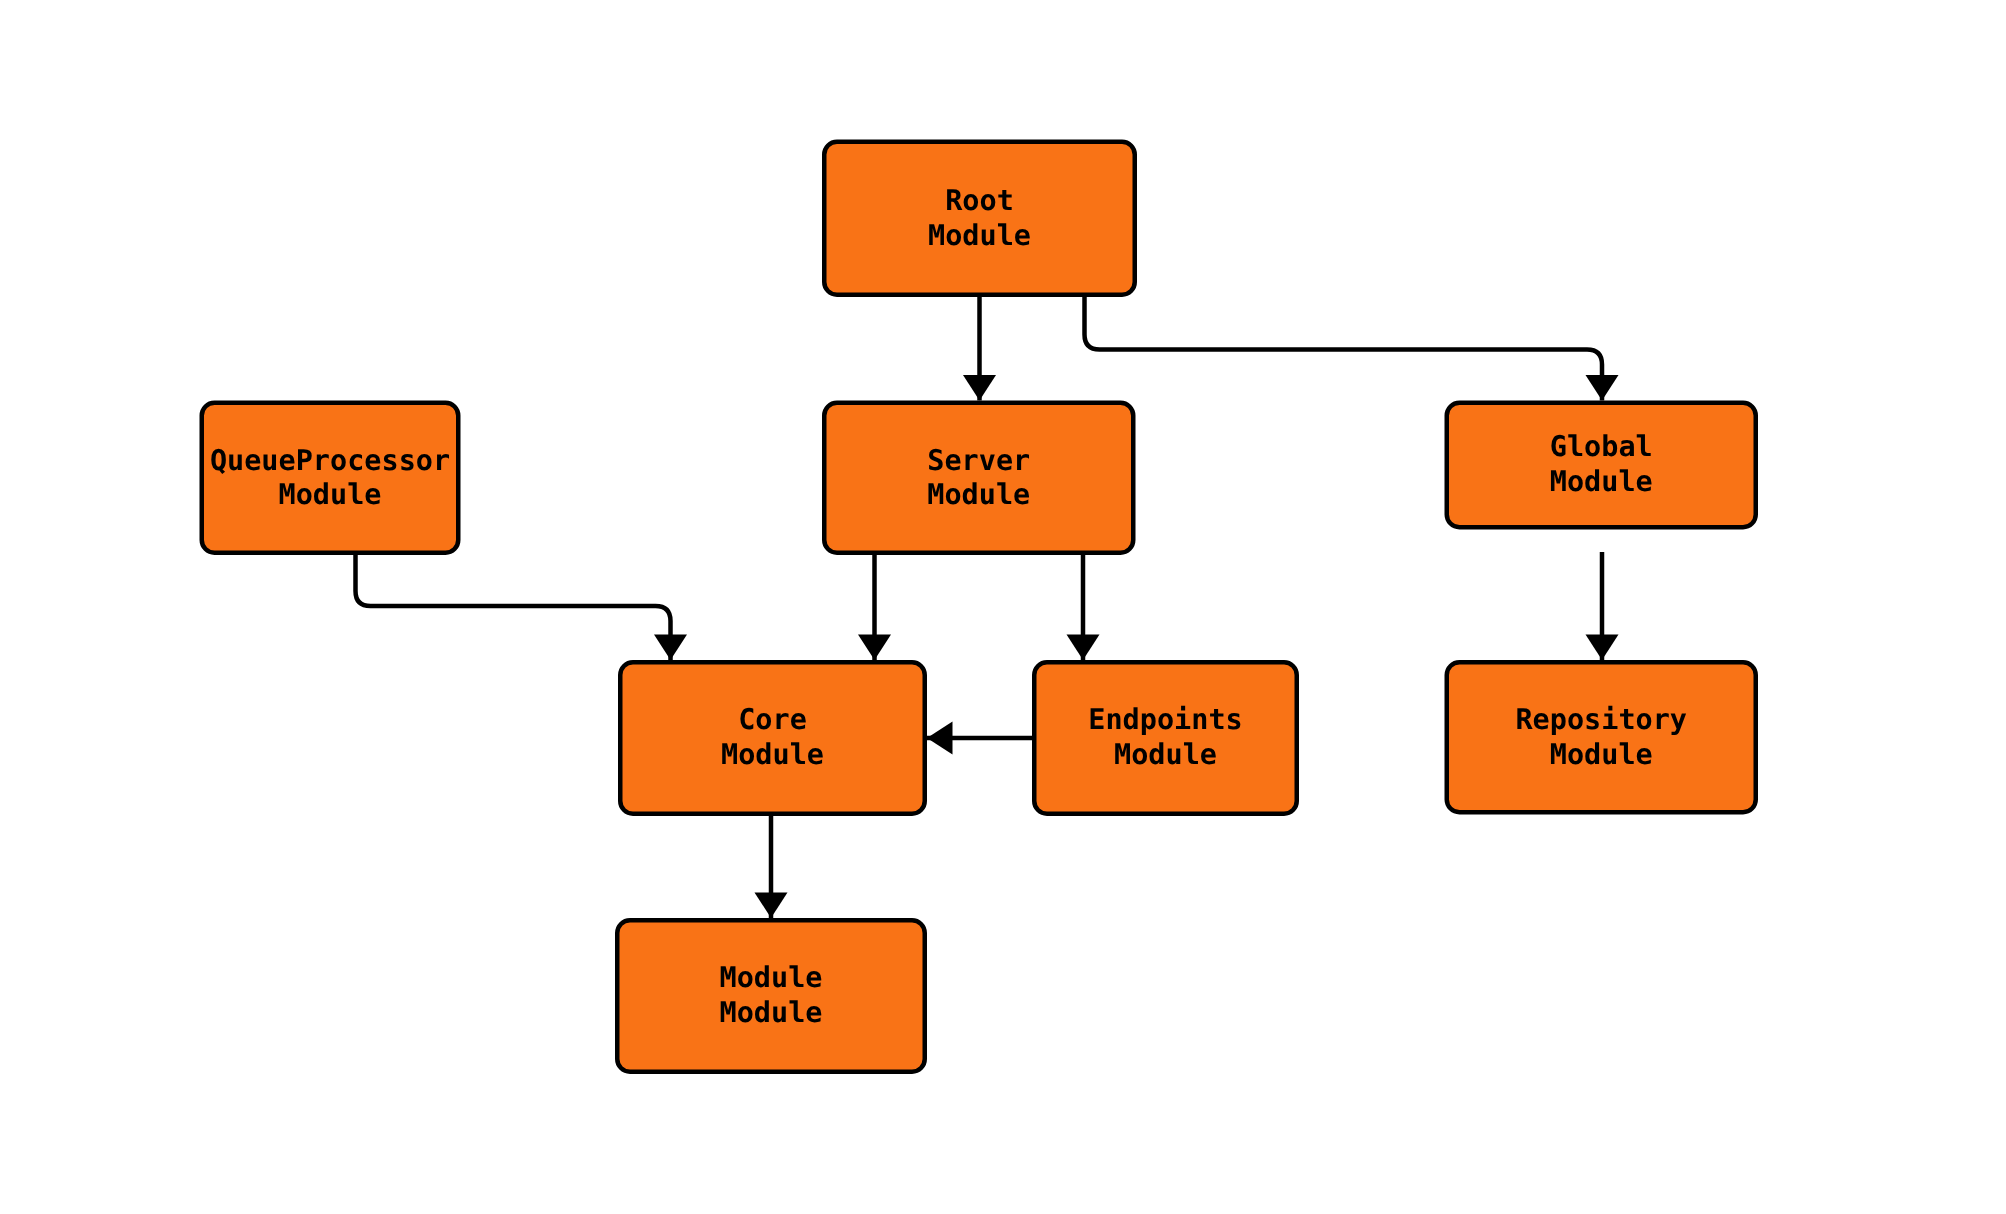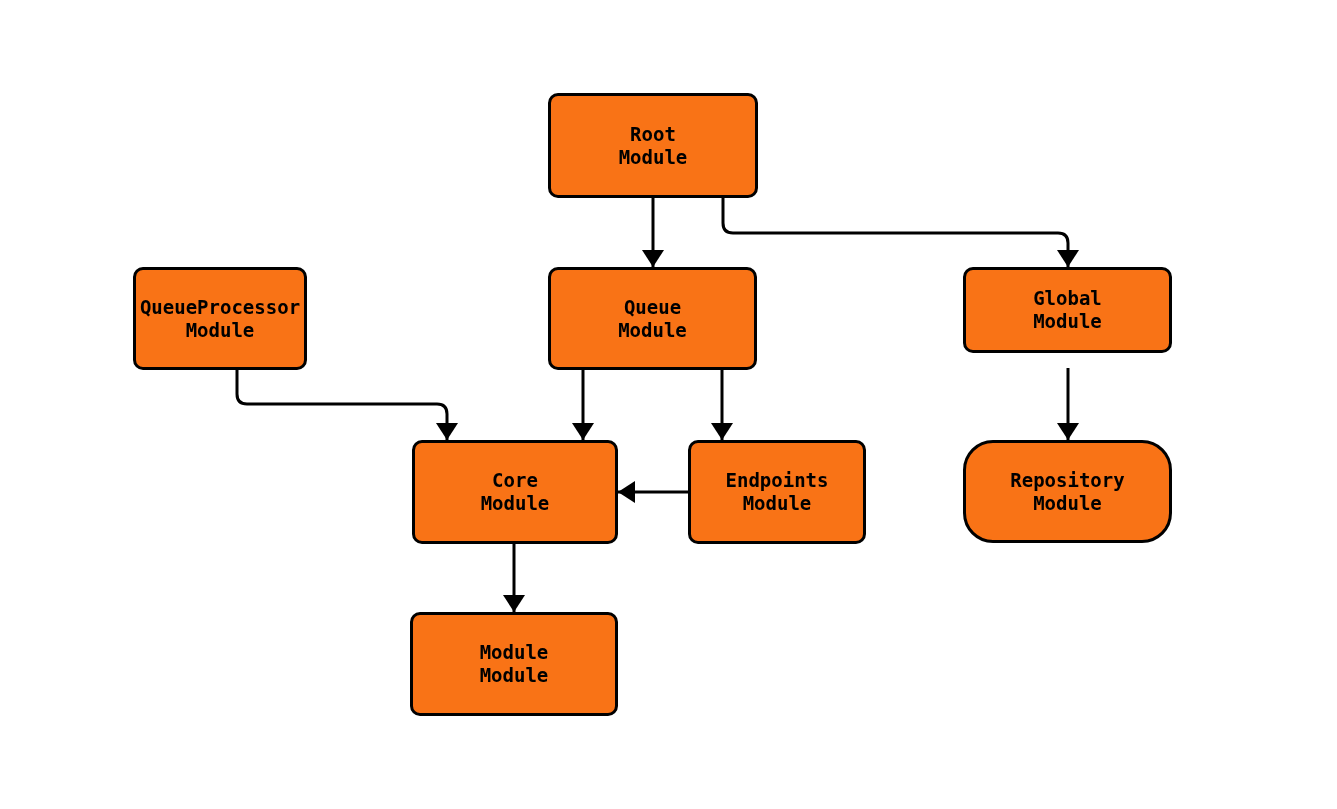--- a/index.html
+++ b/index.html
@@ -72,36 +72,36 @@
 
 <div class="node" style="left: 548px; top: 93px; width: 210px; height: 105px; border-color: rgb(0, 0, 0);">
       <div class="node-label-line">Root</div>
       <div class="node-label-line">Module</div>
     </div>
     <div class="node" style="left: 133px; top: 267px; width: 174px; height: 103px; border-color: rgb(0, 0, 0);">
       <div class="node-label-line">QueueProcessor</div>
       <div class="node-label-line">Module</div>
     </div>
     <div class="node" style="left: 548px; top: 267px; width: 209px; height: 103px; border-color: rgb(0, 0, 0);">
-      <div class="node-label-line">Queue</div>
+      <div class="node-label-line">Server</div>
       <div class="node-label-line">Module</div>
     </div>
     <div class="node" style="left: 963px; top: 267px; width: 209px; height: 86px; border-color: rgb(0, 0, 0);">
       <div class="node-label-line">Global</div>
       <div class="node-label-line">Module</div>
     </div>
     <div class="node" style="left: 412px; top: 440px; width: 206px; height: 104px; border-color: rgb(0, 0, 0); justify-content: center;">
       <div class="node-label-line">Core</div>
       <div class="node-label-line">Module</div>
     </div>
     <div class="node" style="left: 688px; top: 440px; width: 178px; height: 104px; border-color: rgb(0, 0, 0);">
       <div class="node-label-line">Endpoints</div>
       <div class="node-label-line">Module</div>
     </div>
-    <div class="node" style="left: 963px; top: 440px; width: 209px; height: 103px; border-color: rgb(0, 0, 0); border-radius: 30px;">
+    <div class="node" style="left: 963px; top: 440px; width: 209px; height: 103px; border-color: rgb(0, 0, 0);">
       <div class="node-label-line">Repository</div>
       <div class="node-label-line">Module</div>
     </div>
     <div class="node" style="left: 410px; top: 612px; width: 208px; height: 104px; border-color: rgb(0, 0, 0);">
       <div class="node-label-line">Module</div>
       <div class="node-label-line">Module</div>
     </div>
   </div>
 
 </body></html>

